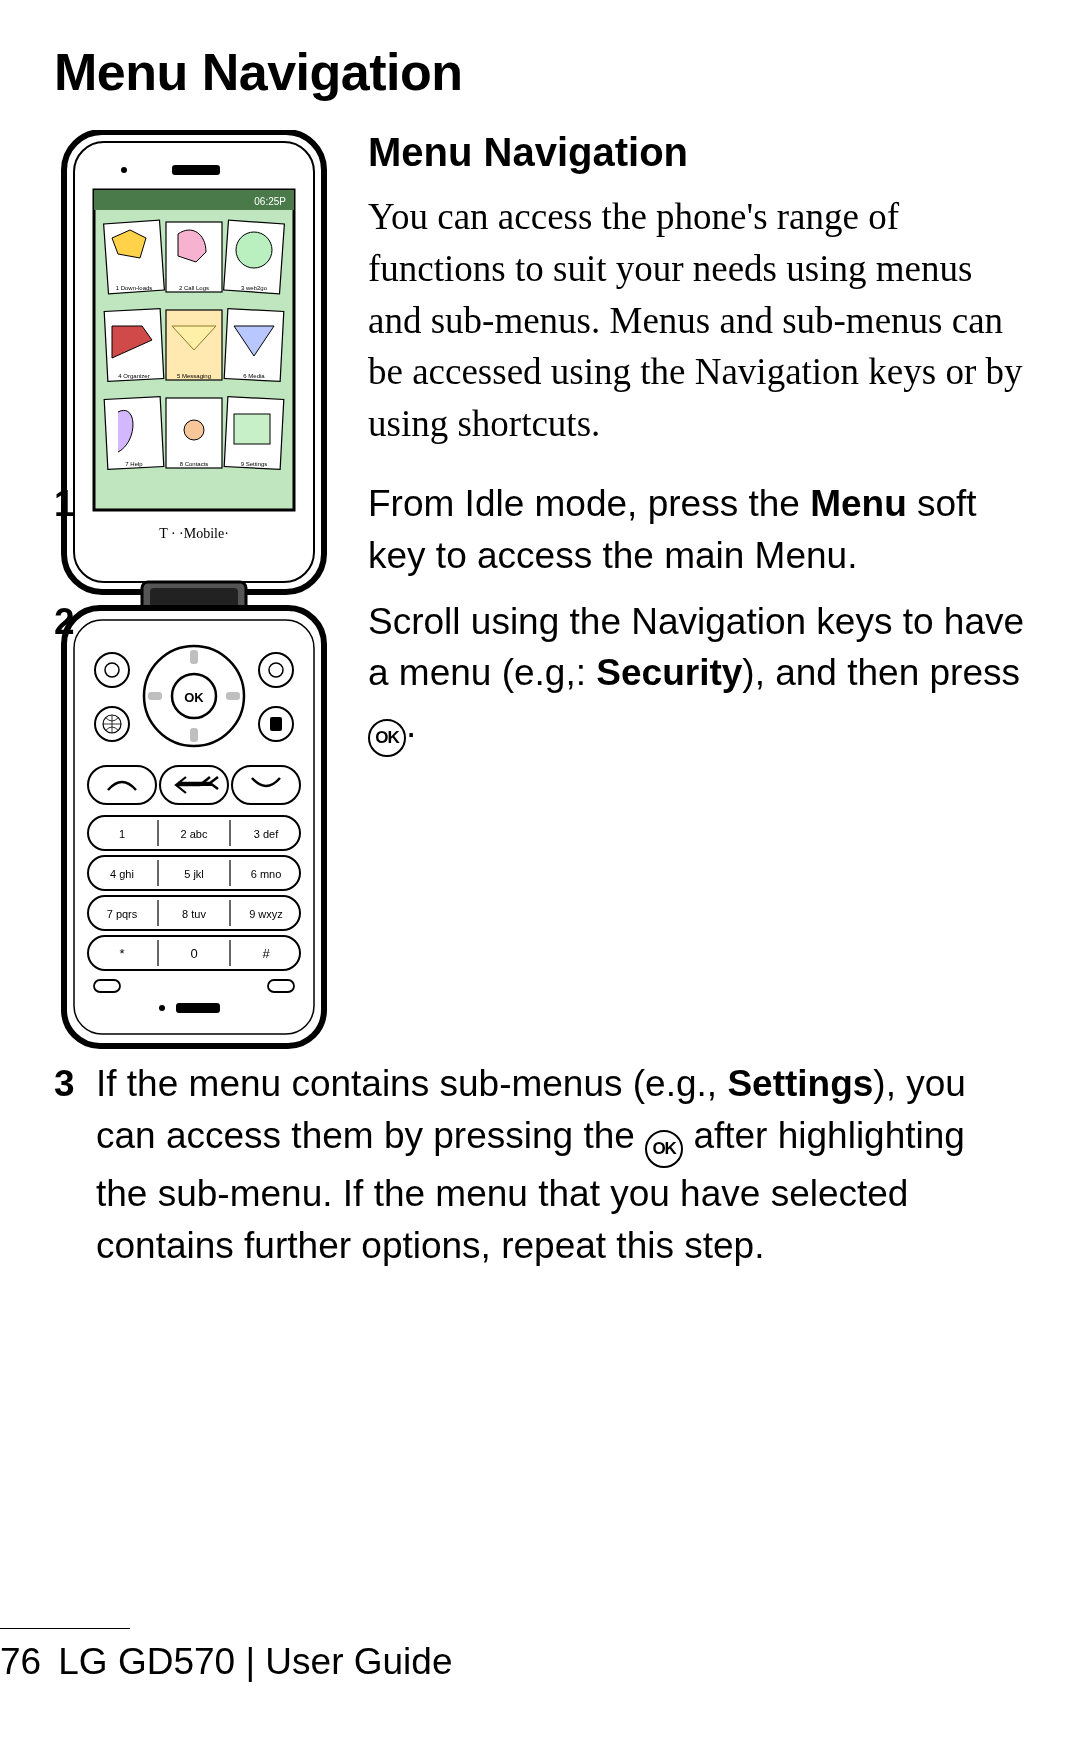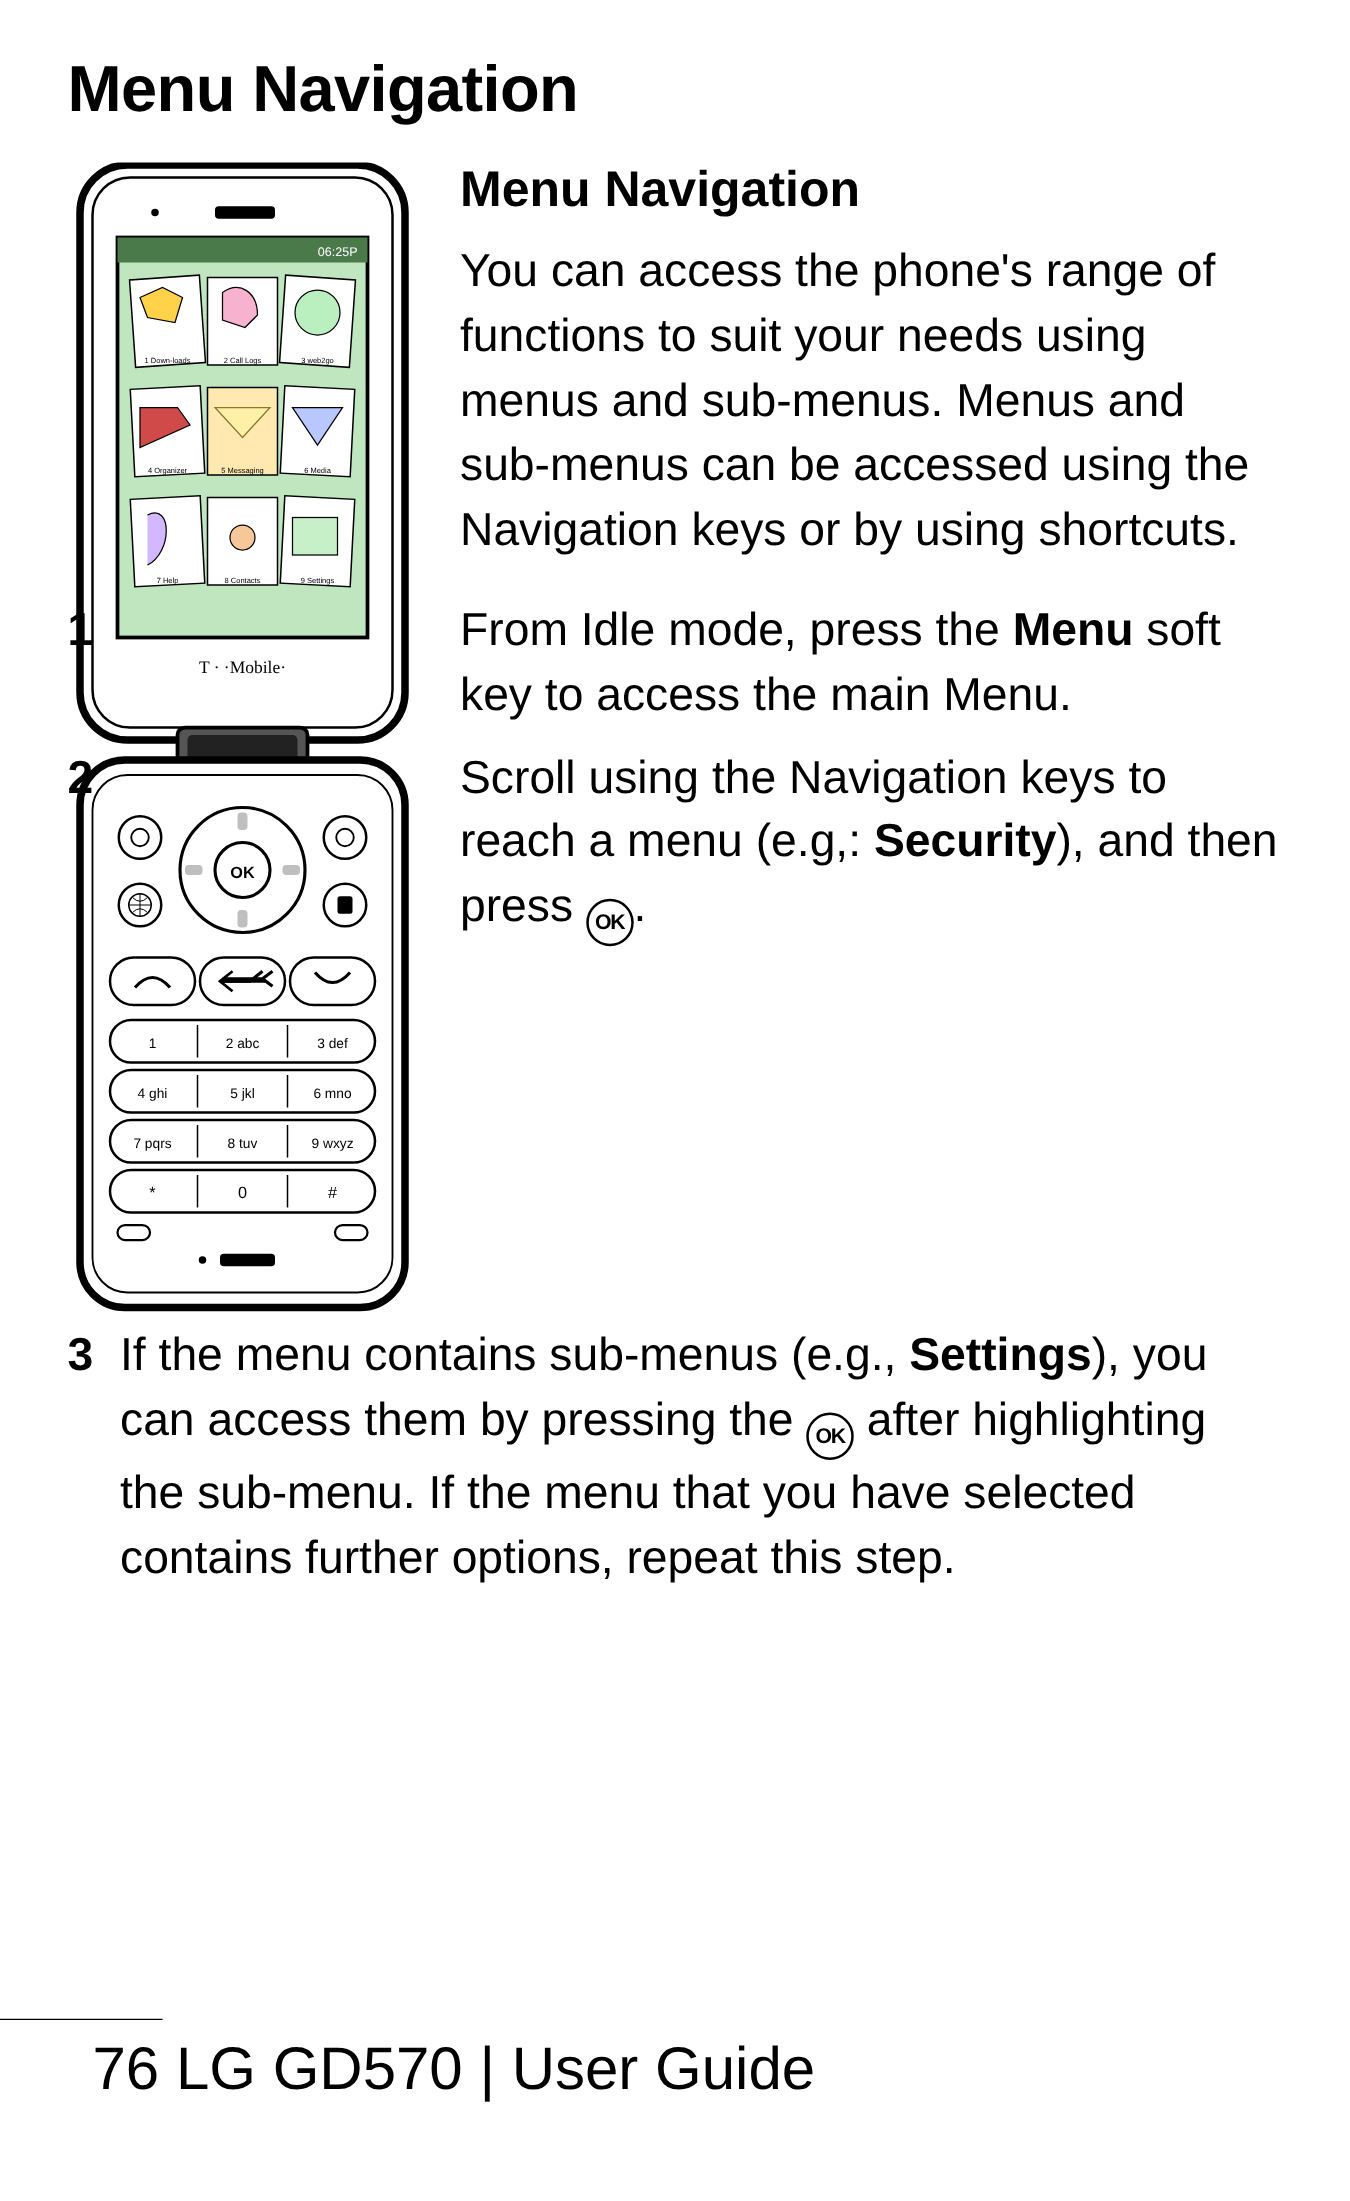--- a/index.html
+++ b/index.html
@@ -29,21 +29,21 @@
     margin-bottom: 8px;
   }
   .phone-figure svg { display: block; }
   .body-text p,
   .body-text ol {
     font-size: 37px;
     line-height: 1.40;
   }
   .intro { margin-bottom: 34px; }
   h2.sub { font-size: 40px; font-weight: bold; margin: 6px 0 16px 0; }
-  .para { margin-bottom: 28px; }
+  .para { margin-bottom: 28px; font-family: Liberation Serif, serif; }
   ol.steps { list-style: none; counter-reset: step; }
   ol.steps > li {
     counter-increment: step;
     position: relative;
     padding-left: 42px;
     margin-bottom: 14px;
   }
   ol.steps > li::before {
     content: counter(step);
     position: absolute;
@@ -71,22 +71,21 @@
     bottom: 78px;
     width: 100%;
   }
   .footer-rule {
     border: none;
     border-top: 1.5px solid #000;
     width: 130px;
     margin-bottom: 12px;
   }
   .footer-text {
-    font-size: 48px;
-    padding-left: 74px;
+    font-size: 37px;
   }
   .footer-pg { display: inline-block; min-width: 48px; }
 </style>
 </head>
 <body>
 
 <h1 class="page-title">Menu Navigation</h1>
 
 <div class="top-area body-text">
 
@@ -219,21 +218,21 @@
 
   <h2 class="sub">Menu Navigation</h2>
   <p class="para">You can access the phone's range of functions to suit your needs using menus and sub-menus. Menus and sub-menus can be accessed using the Navigation keys or by using shortcuts.</p>
 
 
   <ol class="steps">
     <li>
       <span>From Idle mode, press the </span><span class="bold">Menu</span><span> soft key to access the main Menu.</span>
     </li>
     <li>
-      <span>Scroll using the Navigation keys to reach a menu (e.g,: </span><span class="bold">Security</span><span>), and then press </span><span class="ok-inline">OK</span><span>.</span>
+      <span>Scroll using the Navigation keys to have a menu (e.g,: </span><span class="bold">Security</span><span>), and then press </span><span class="ok-inline">OK</span><span>.</span>
     </li>
     <li class="step3">
       <span>If the menu contains sub-menus (e.g., </span><span class="bold">Settings</span><span>), you can access them by pressing the </span><span class="ok-inline">OK</span><span> after highlighting the sub-menu. If the menu that you have selected contains further options, repeat this step.</span>
     </li>
   </ol>
 
 </div>
 
 <div class="footer">
   <hr class="footer-rule">

